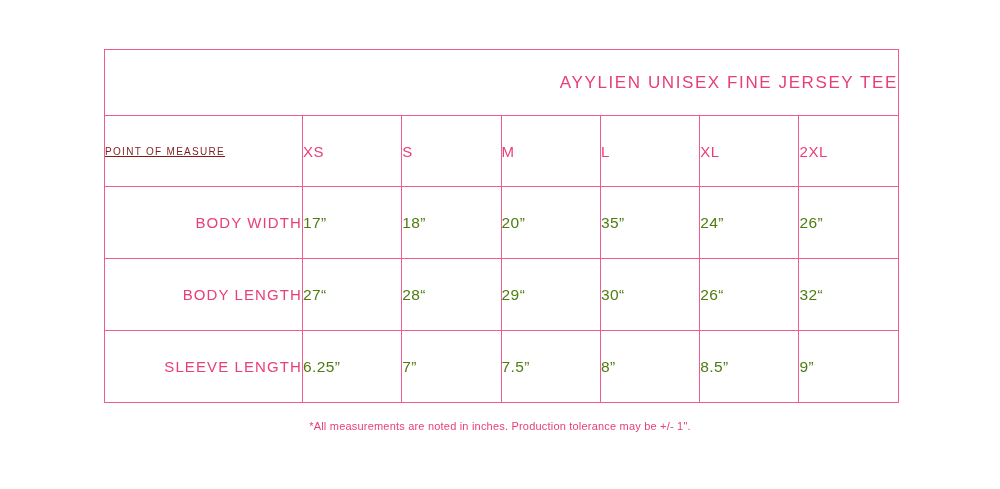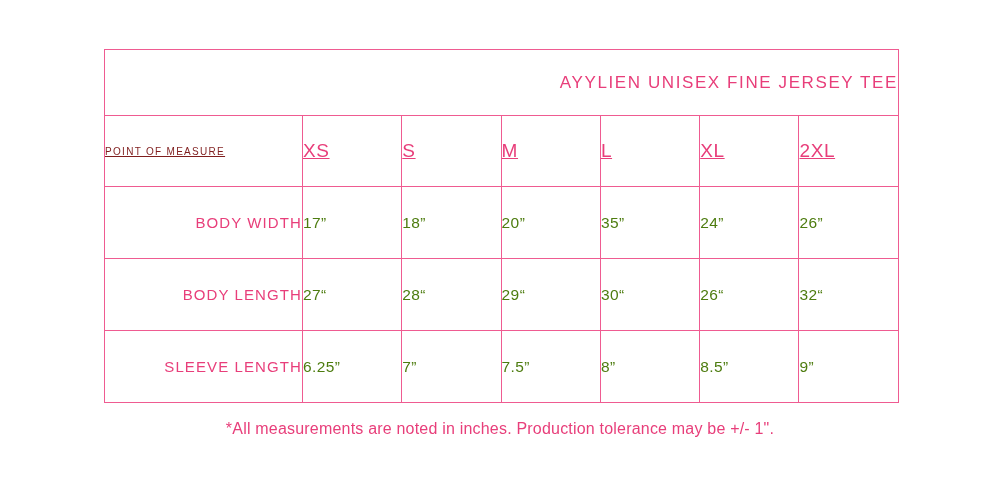--- a/index.html
+++ b/index.html
@@ -52,25 +52,24 @@
 
   .pom-label {
     padding-left: 20px;
     font-size: 10px;
     letter-spacing: 1.3px;
     color: #7f1d1d;
     text-decoration: underline;
   }
 
   .size-head {
-    font-size: 19px;
+    font-size: 15px;
     letter-spacing: 0.6px;
     color: #e83e7a;
     padding-left: 20px;
-    text-decoration: underline;
   }
 
   .body-row td {
     height: 71px;
   }
 
   .row-label {
     padding-left: 20px;
     font-size: 15px;
     letter-spacing: 1.1px;
@@ -87,21 +86,21 @@
 
   .col-pom { width: 198px; }
   .col-size { width: 99.3px; }
 
   .footnote {
     position: absolute;
     left: 0;
     top: 420px;
     width: 1000px;
     text-align: center;
-    font-size: 16px;
+    font-size: 11px;
     color: #e83e7a;
     letter-spacing: 0.2px;
   }
 </style>
 </head>
 <body>
 
 <div class="sheet">
 
   <table class="size-table">

